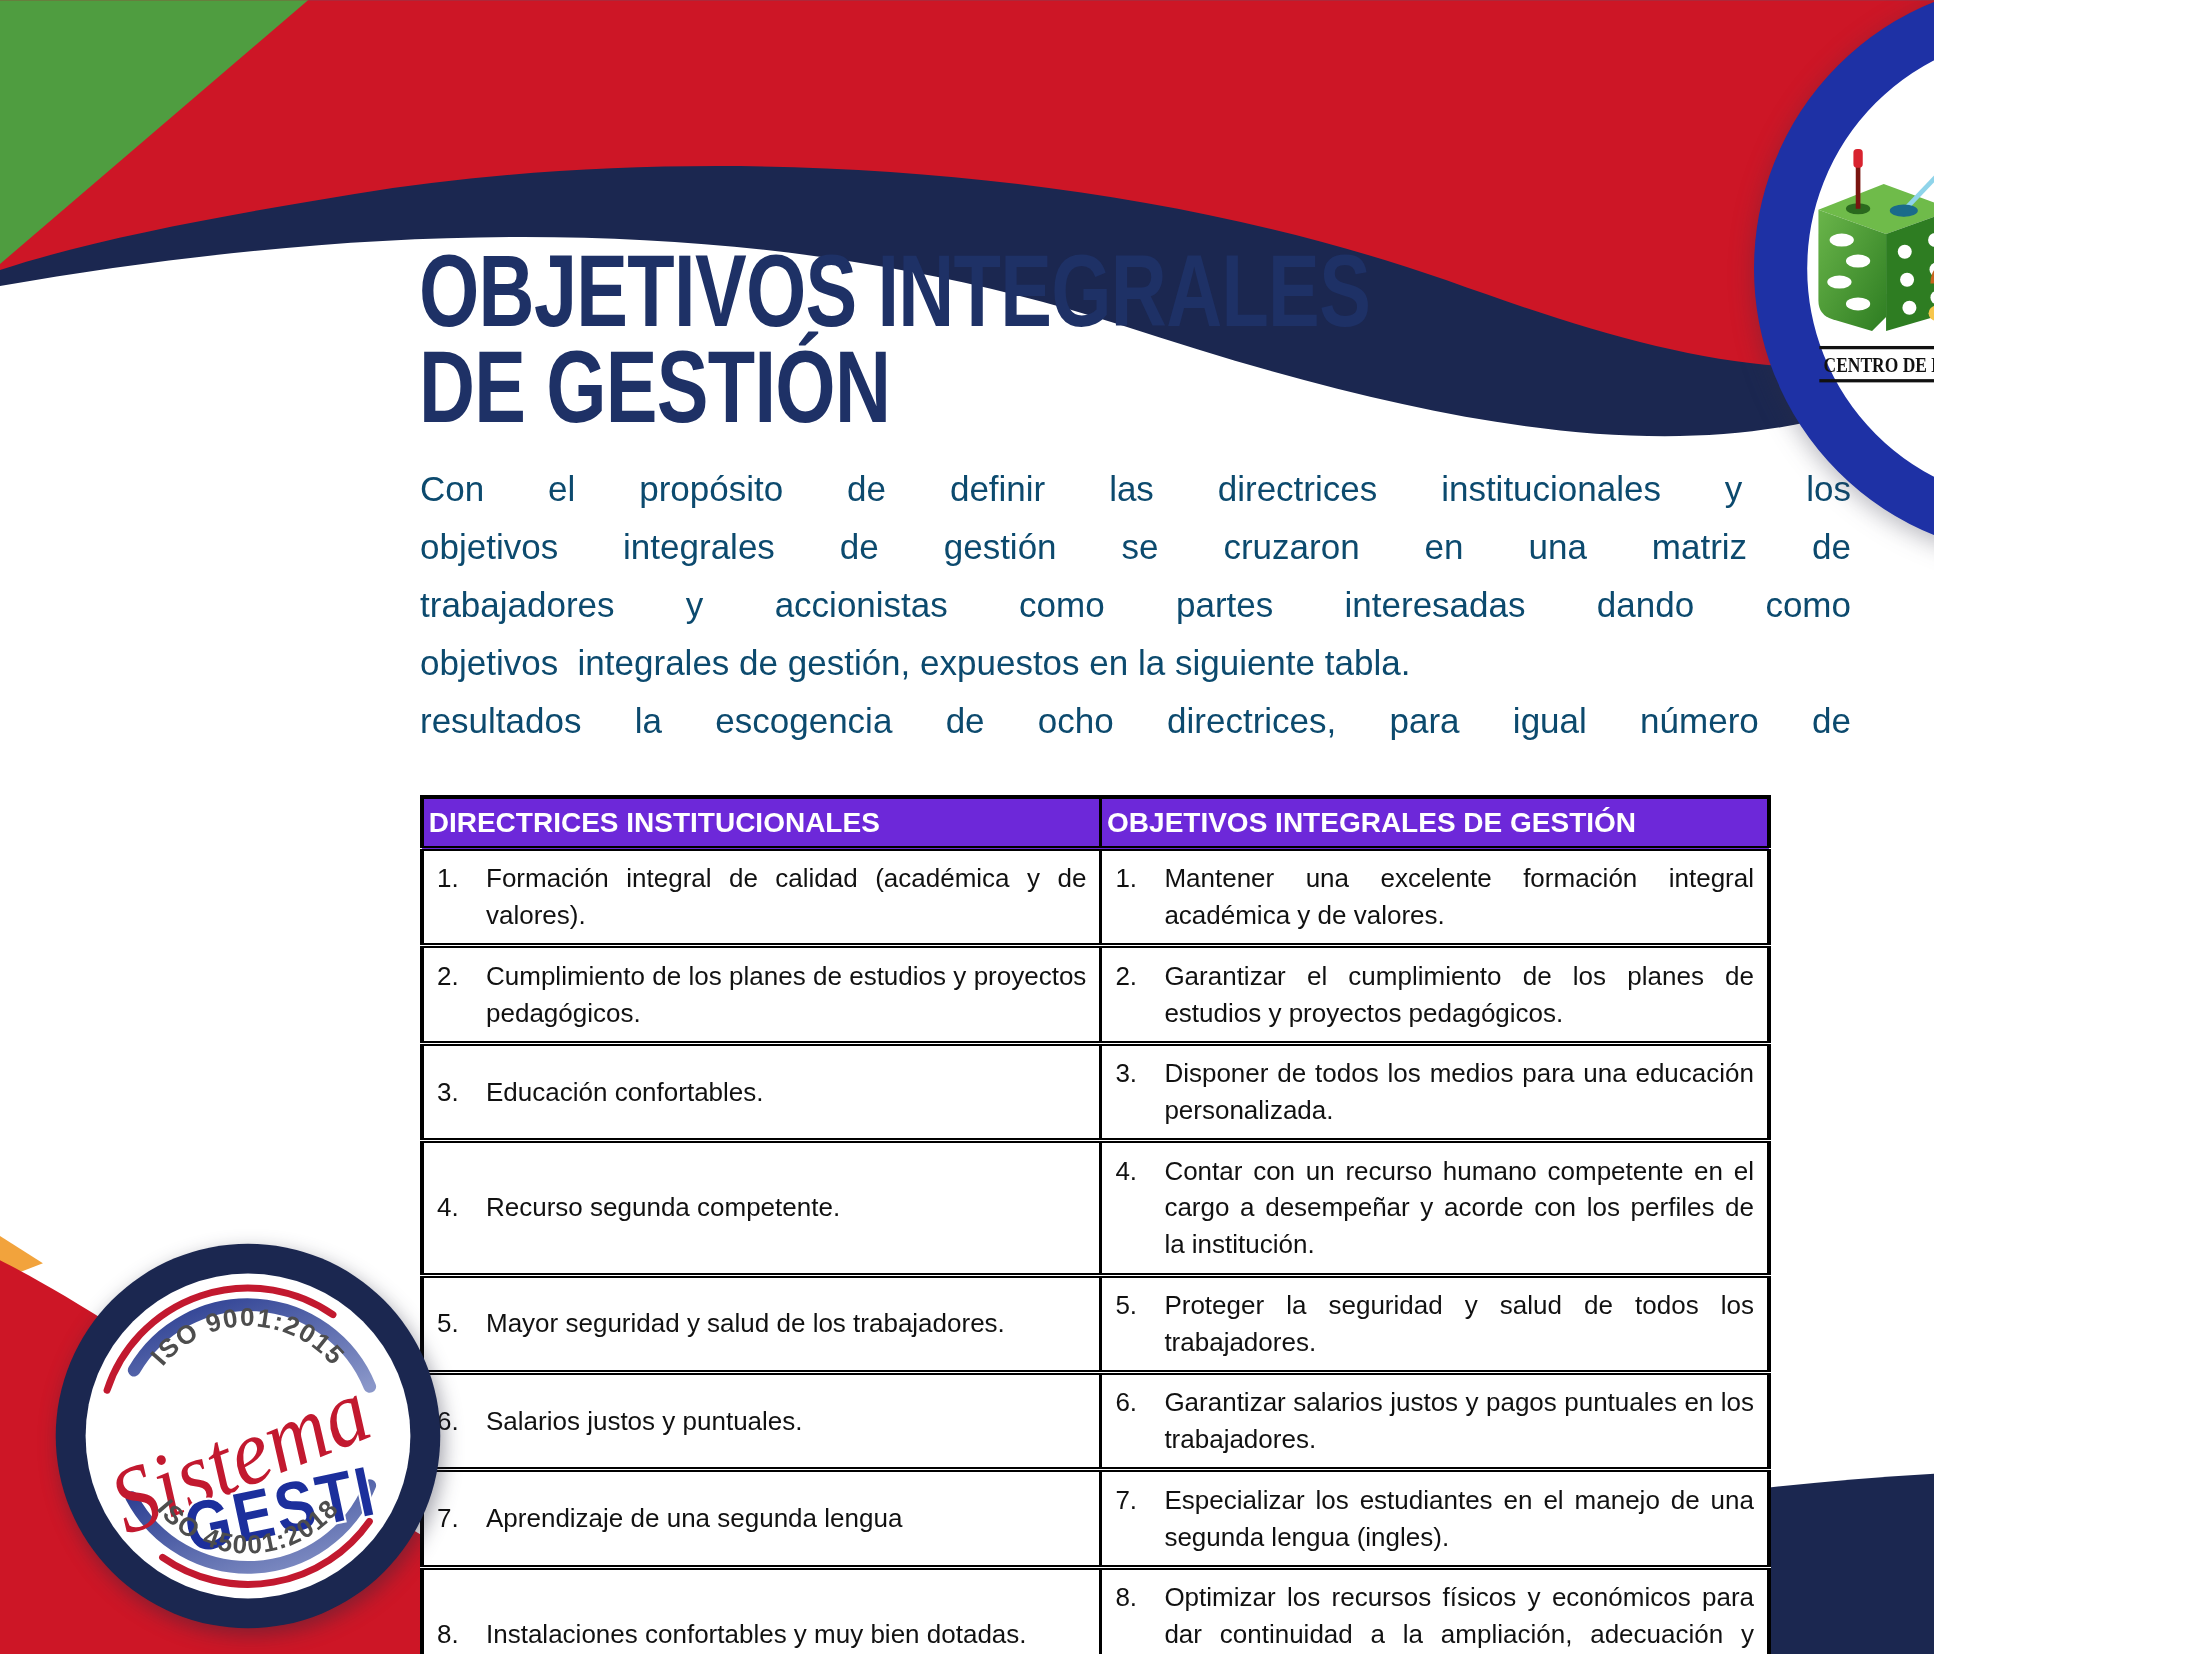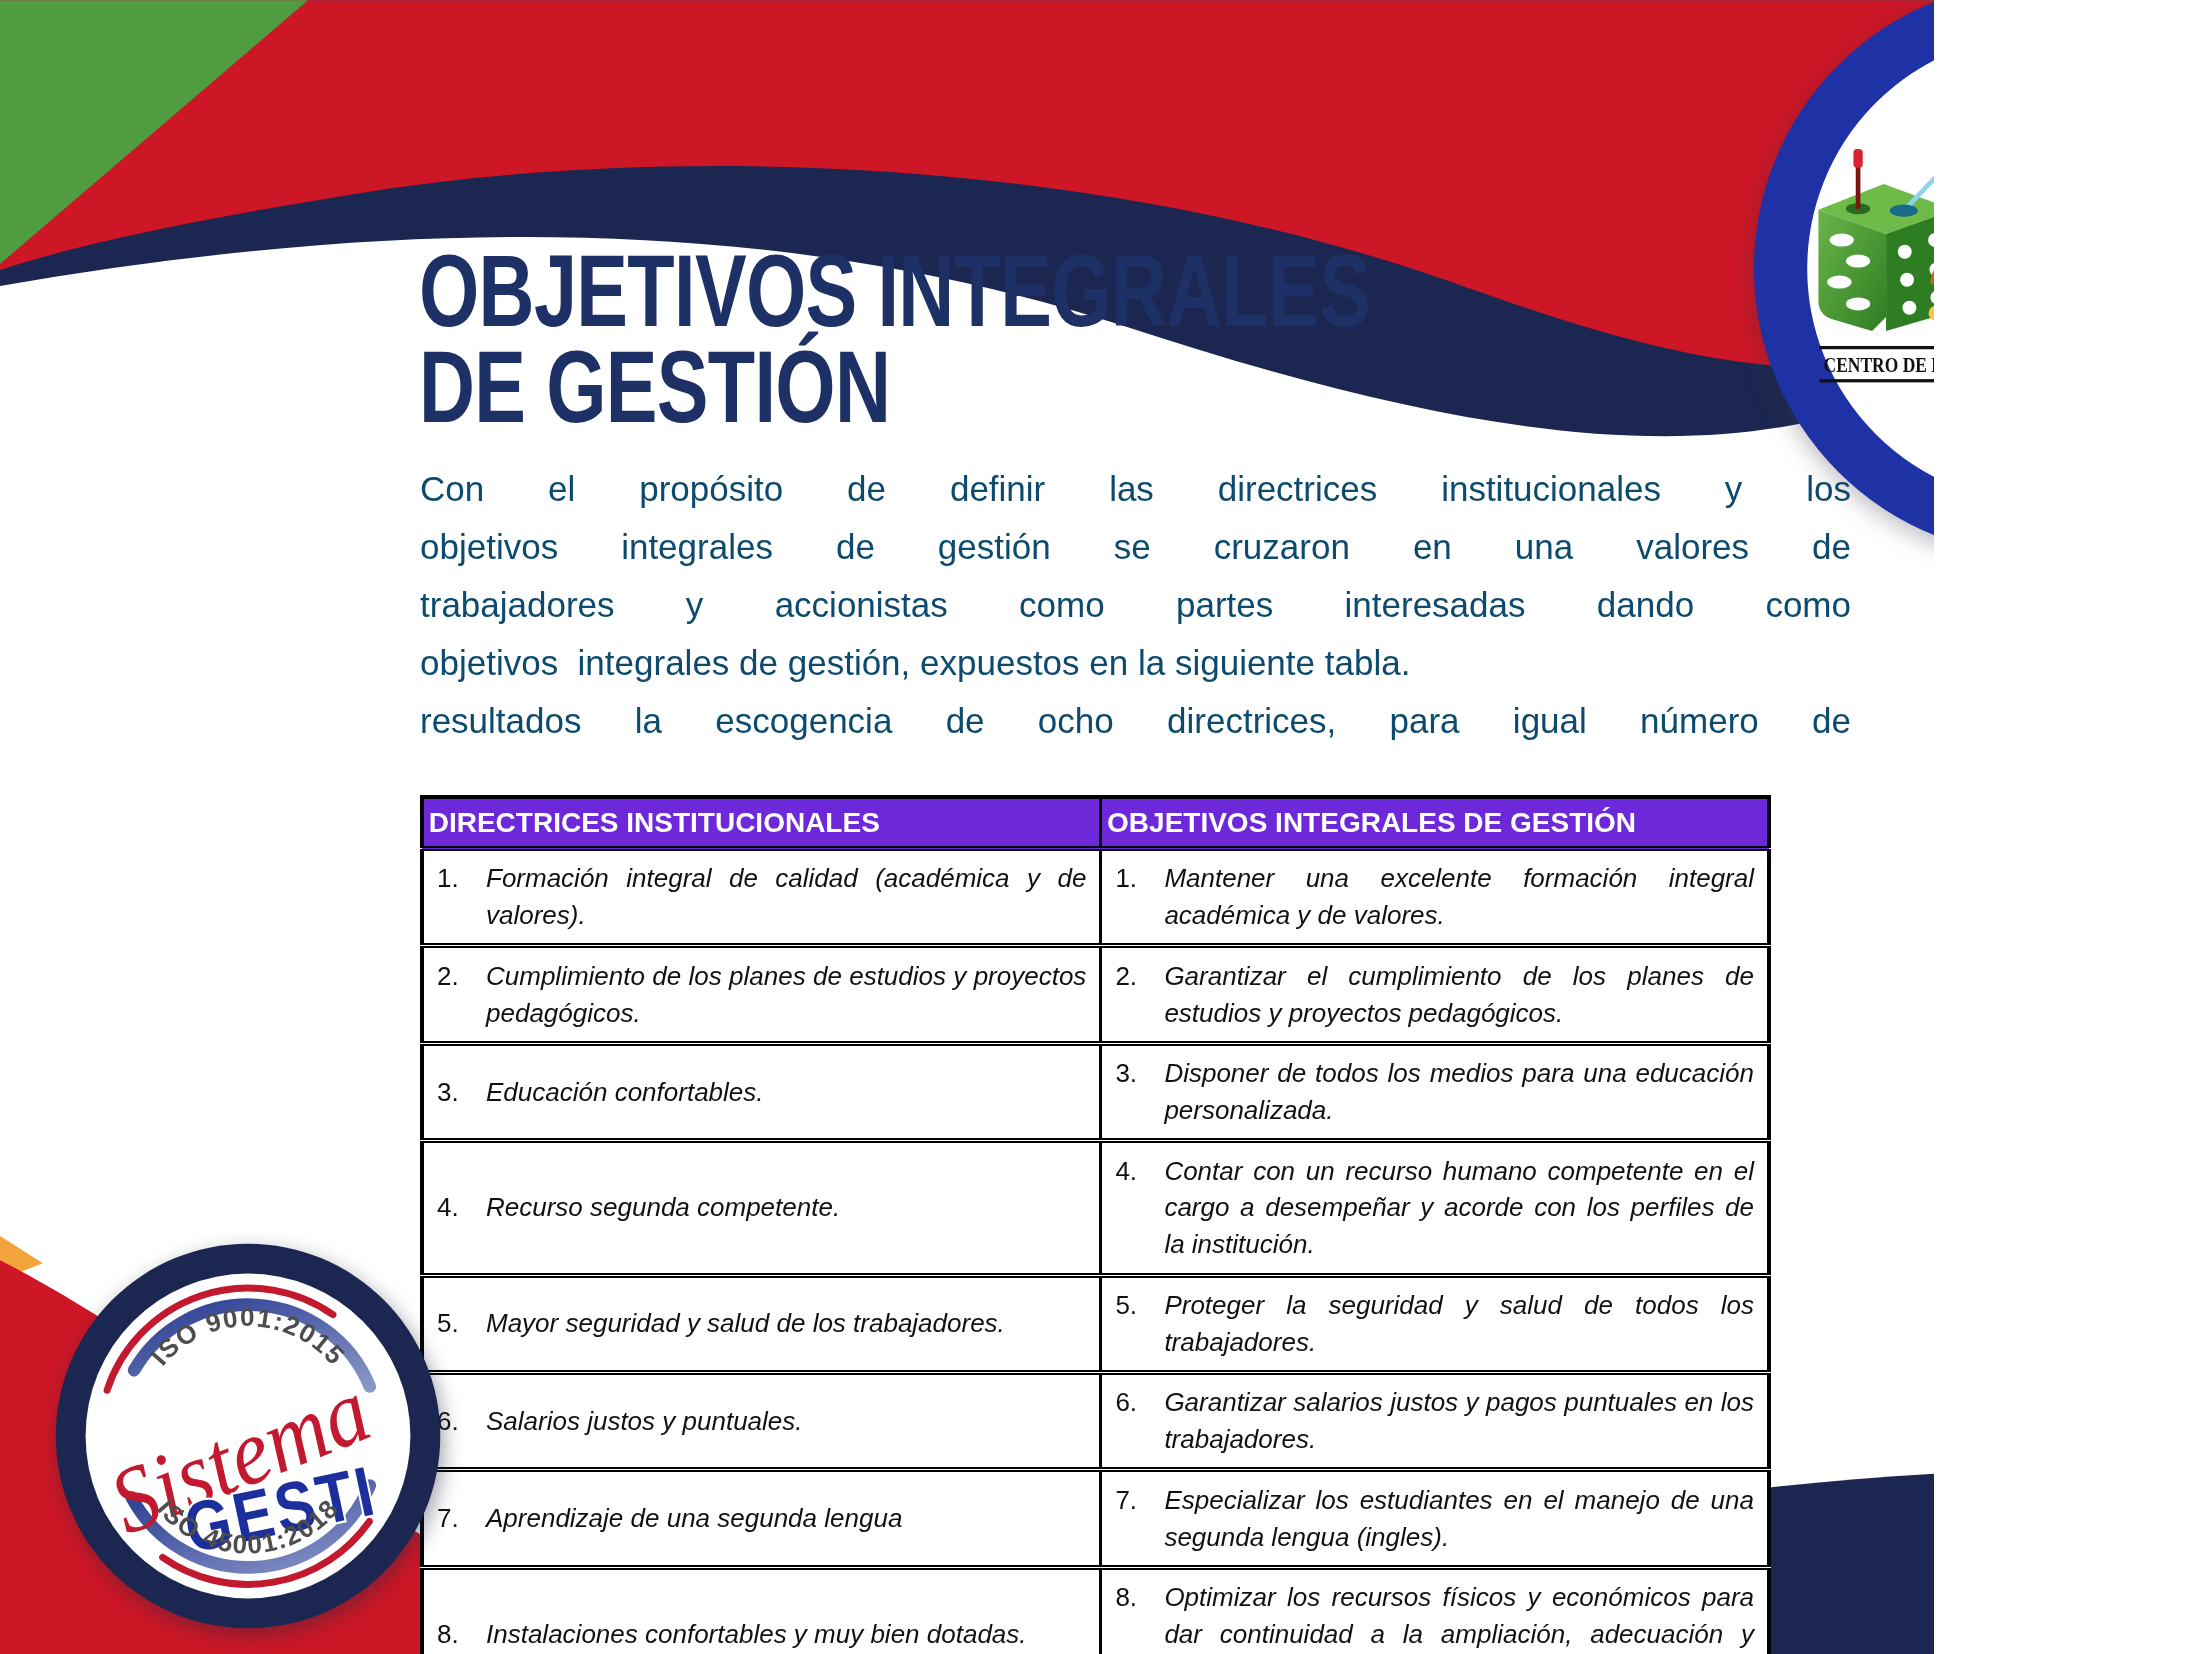--- a/index.html
+++ b/index.html
@@ -19,21 +19,21 @@
   table.mgmt{position:absolute;left:420px;top:795px;width:1351px;z-index:2;
         border-collapse:collapse;table-layout:fixed;background:#fff;}
   table.mgmt,table.mgmt th,table.mgmt td{border:3.3px solid #000;}
   table.mgmt{border-width:4.2px;}
   table.mgmt th{background:#6d28d9;color:#fff;font-size:28px;font-weight:bold;
         text-align:left;padding:7.5px 4.7px;border-bottom-width:4.2px;}
   table.mgmt td{font-size:26px;line-height:1.42;vertical-align:middle;padding:9.3px 13px;
         border-top:5.6px double #000;border-bottom:5.6px double #000;color:#111;}
   table.mgmt .cell{display:flex;align-items:flex-start;}
   table.mgmt .num{flex:0 0 49px;}
-  table.mgmt .ctext{flex:1;text-align:justify;font-style:italic;}
+  table.mgmt .ctext{flex:1;text-align:justify;}
   
   .hk-logo{position:absolute;left:1754px;top:-18.7px;z-index:3;
         filter:drop-shadow(0 6.5px 12px rgba(50,50,70,.35));}
   .badge{position:absolute;left:52px;top:1240px;z-index:3;
         filter:drop-shadow(3.7px 7.5px 10.3px rgba(40,40,60,.45));}
 </style>
 </head>
 <body>
 
 <div class="page">
@@ -59,21 +59,21 @@
     <path fill="#cd1626" d="M0,2700 C140,2770 380,2920 680,3140 C980,3360 1250,3480 1530,3545 L0,3545 Z"></path>
   </svg>
 
   <div class="title">
     <div class="tline">OBJETIVOS INTEGRALES</div>
     <div class="tline">DE GESTIÓN</div>
   </div>
 
   <div class="intro">
     <div class="iline">Con el propósito de definir las directrices institucionales y los</div>
-    <div class="iline">objetivos integrales de gestión se cruzaron en una valores de</div>
+    <div class="iline">objetivos integrales de gestión se cruzaron en una matriz de</div>
     <div class="iline">trabajadores y accionistas como partes interesadas dando como</div>
     <div class="iline last">objetivos  integrales de gestión, expuestos en la siguiente tabla.</div>
     <div class="iline">resultados la escogencia de ocho directrices, para igual número de</div>
   </div>
 
   <table class="mgmt">
     <colgroup>
         <col style="width:50.4%">
         <col style="width:49.6%">
       </colgroup>

